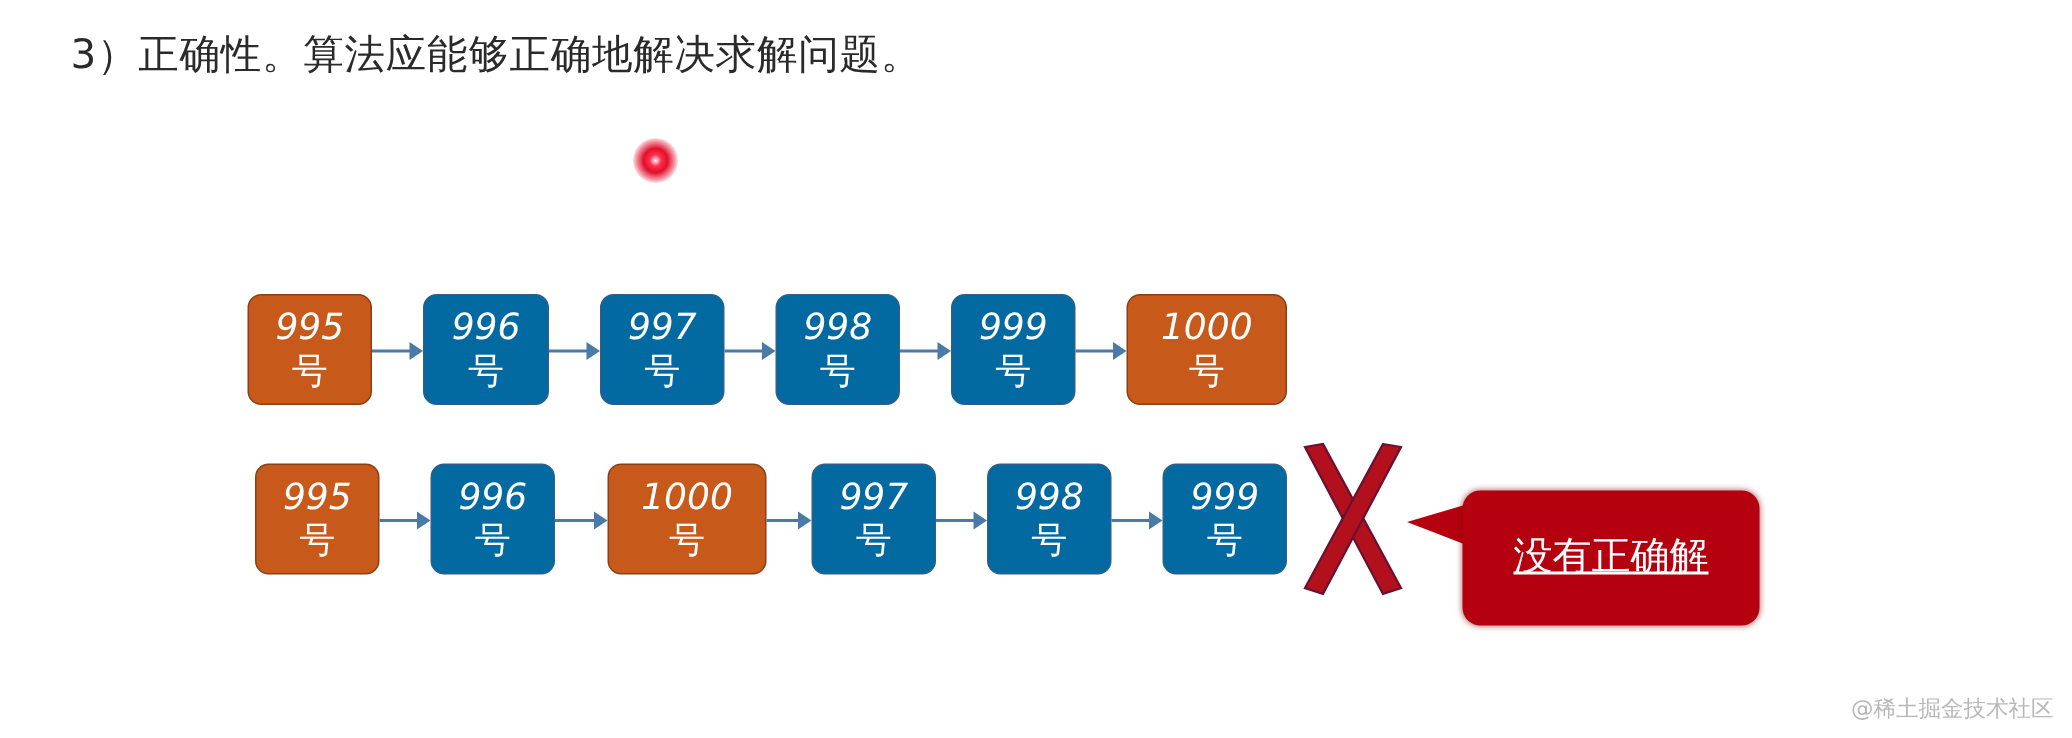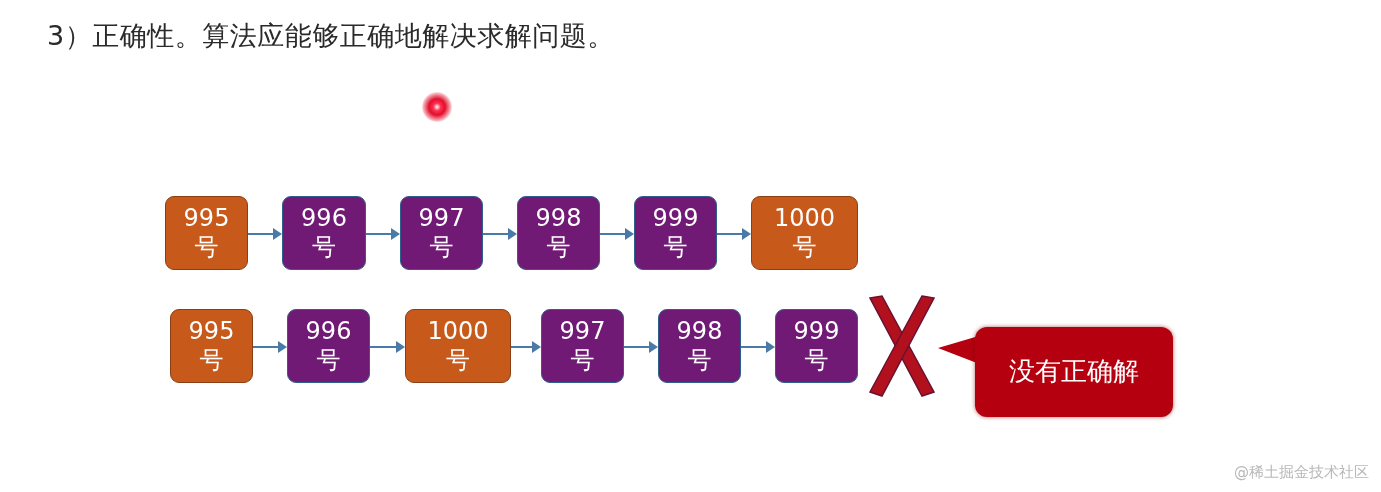--- a/index.html
+++ b/index.html
@@ -3,31 +3,31 @@
 <meta charset="utf-8">
 <style>
   html, body { margin:0; padding:0; }
   body { width:1381px; height:492px; background:#ffffff; position:relative; overflow:hidden;
          font-family:"DejaVu Sans", "Liberation Sans", sans-serif; }
   .heading { position:absolute; left:47px; top:18px; font-size:27px; color:#2a2a2a; letter-spacing:0.5px; }
   .laser { position:absolute; left:422px; top:92px; width:30px; height:30px; border-radius:50%;
            background:radial-gradient(circle, #ffffff 0%, #ff3050 18%, #e0102a 38%, rgba(230,20,50,0.45) 60%, rgba(255,255,255,0) 75%); }
   .node { position:absolute; height:74px; border-radius:9px; box-sizing:border-box;
           color:#fff; text-align:center; display:flex; flex-direction:column; justify-content:center; align-items:center; line-height:1.2; }
-  .node .num { font-size:24px; }
+  .node .num { font-size:24px;font-style:italic; }
   .node .unit { font-size:24px; }
-  .blue { background:#701a75; border:1.5px solid #2f5f8a; }
+  .blue { background:#0369a1; border:1.5px solid #2f5f8a; }
   .orange { background:#c75a1b; border:1.5px solid #8a3f14; }
   .arrow { position:absolute; height:2px; background:#4a7ba8; }
   .arrow::after { content:""; position:absolute; right:-2px; top:-5px; border-left:9px solid #4a7ba8;
                   border-top:6px solid transparent; border-bottom:6px solid transparent; }
   .cross { position:absolute; left:866px; top:294px; width:72px; height:104px; }
   .bubble { position:absolute; left:975px; top:327px; width:198px; height:90px; background:#b5000f;
             border-radius:12px; box-shadow:0 0 4px rgba(120,0,0,0.6); color:#fff; font-size:26px;
-            text-align:center; display:flex; flex-direction:column; justify-content:center; line-height:1.35; }
+            text-align:center; display:flex; flex-direction:column; justify-content:center; line-height:1.35;text-decoration:underline; }
   .bubble-tail { position:absolute; left:938px; top:335px; width:44px; height:30px; }
   .watermark { position:absolute; right:12px; bottom:10px; font-size:15px; color:#b8b8b8;margin-left:32px; }
 </style>
 </head>
 <body>
 
 <div class="heading">3）正确性。算法应能够正确地解决求解问题。</div>
 <div class="laser"></div>
 
 <div>

